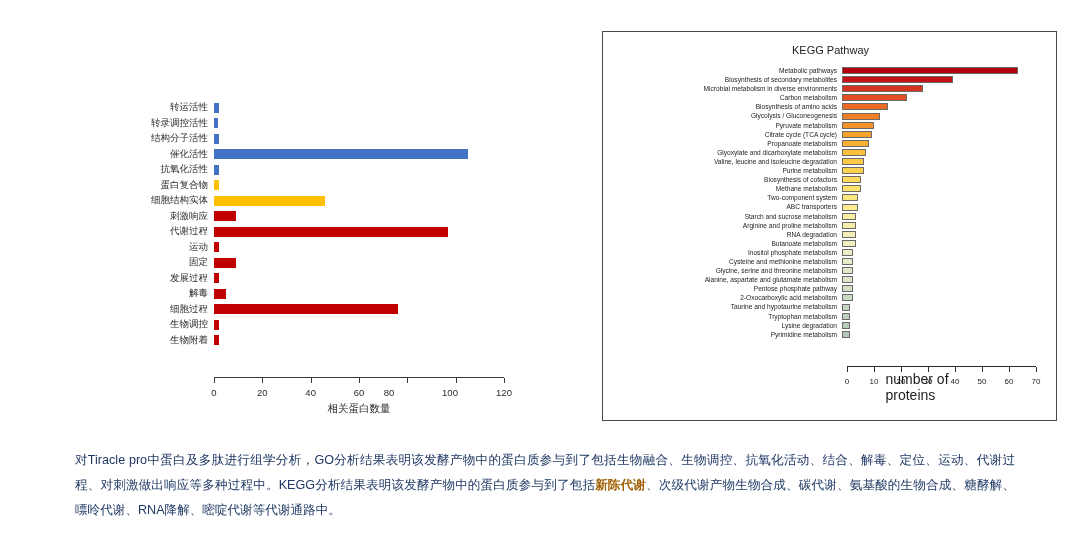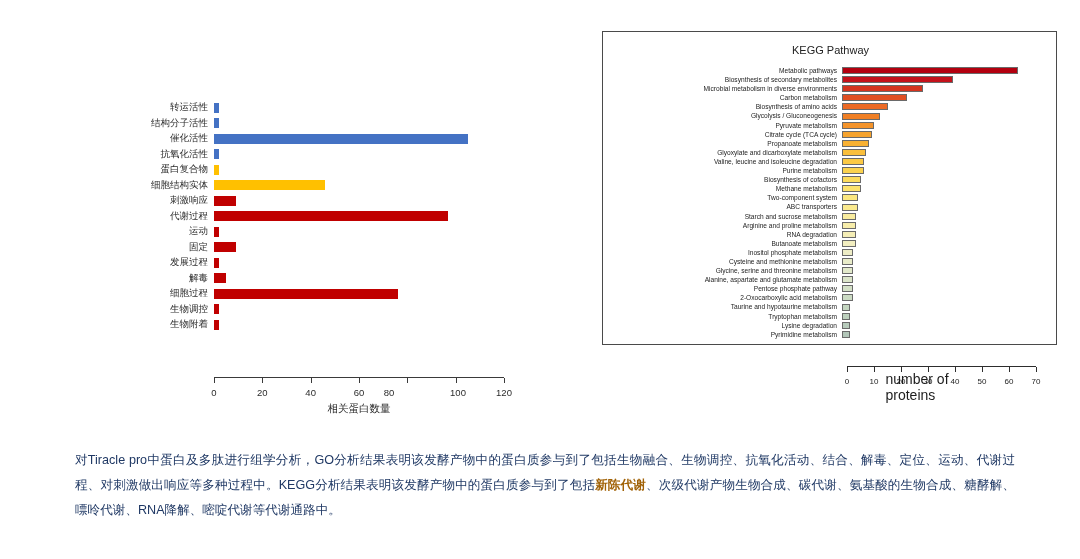--- a/index.html
+++ b/index.html
@@ -88,21 +88,21 @@
     left:145px; bottom:-6px;
     transform:translateX(-50%);
     font-size:10.5px;
     color:#2b2b2b;
   }
 
   
   .kegg-panel{
     position:absolute;
     left:602px; top:31px;
-    width:455px; height:314px;
+    width:455px; height:390px;
     border:1px solid #4a4a4a;
     background:#ffffff;
     box-sizing:border-box;
     text-decoration:underline;
   }
   .kegg-title{
     position:absolute;
     left:0; top:12px; width:455px;
     text-align:center;
     font-size:11px;
@@ -189,20 +189,26 @@
 
 <div class="slide">
 
 
   <div class="go-chart">
     <div class="go-rows" id="go-rows">
         <div class="go-row">
           <div class="go-label">转运活性</div>
           <div class="go-bar-cell">
             <div class="go-bar" style="width: 4.83333px; background: rgb(68, 114, 196);"></div>
+          </div>
+        </div>
+        <div class="go-row">
+          <div class="go-label">转录调控活性</div>
+          <div class="go-bar-cell">
+            <div class="go-bar" style="width: 3.625px; background: rgb(68, 114, 196);"></div>
           </div>
         </div>
         <div class="go-row">
           <div class="go-label">结构分子活性</div>
           <div class="go-bar-cell">
             <div class="go-bar" style="width: 4.83333px; background: rgb(68, 114, 196);"></div>
           </div>
         </div>
         <div class="go-row">
           <div class="go-label">催化活性</div>
@@ -290,21 +296,21 @@
         <div class="go-ticklabel" style="left: 0px;">0</div>
         <div class="go-tick" style="left: 48.3333px;"></div>
         <div class="go-ticklabel" style="left: 48.3333px;">20</div>
         <div class="go-tick" style="left: 96.6667px;"></div>
         <div class="go-ticklabel" style="left: 96.6667px;">40</div>
         <div class="go-tick" style="left: 145px;"></div>
         <div class="go-ticklabel" style="left: 145px;">60</div>
         <div class="go-tick" style="left: 193.333px;"></div>
         <div class="go-ticklabel" style="left: 175px;">80</div>
         <div class="go-tick" style="left: 241.667px;"></div>
-        <div class="go-ticklabel" style="left: 244px; text-align: right;">100</div>
+        <div class="go-ticklabel" style="left: 236px; text-align: right;">100</div>
         <div class="go-tick" style="left: 290px;"></div>
         <div class="go-ticklabel" style="left: 290px;">120</div>
       </div>
   </div>
 
   <div class="kegg-panel">
     <div class="kegg-title">KEGG Pathway</div>
     <div class="kegg-plot">
       <div id="kegg-rows">
           <div class="kegg-row">

